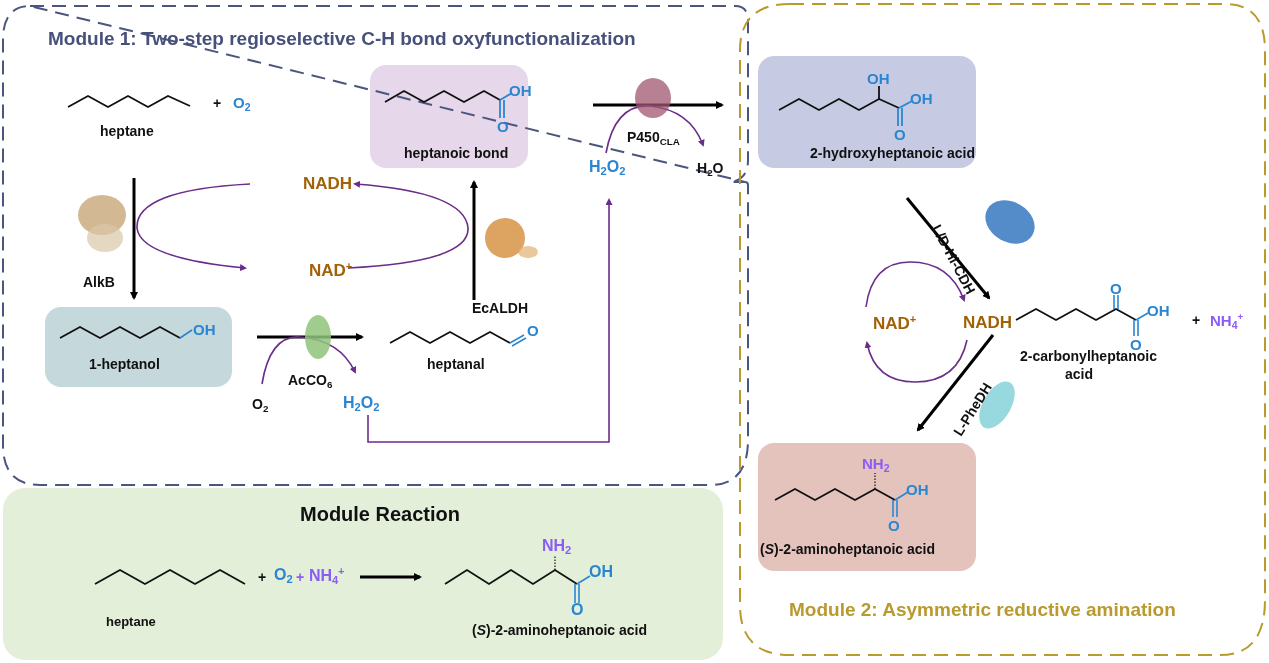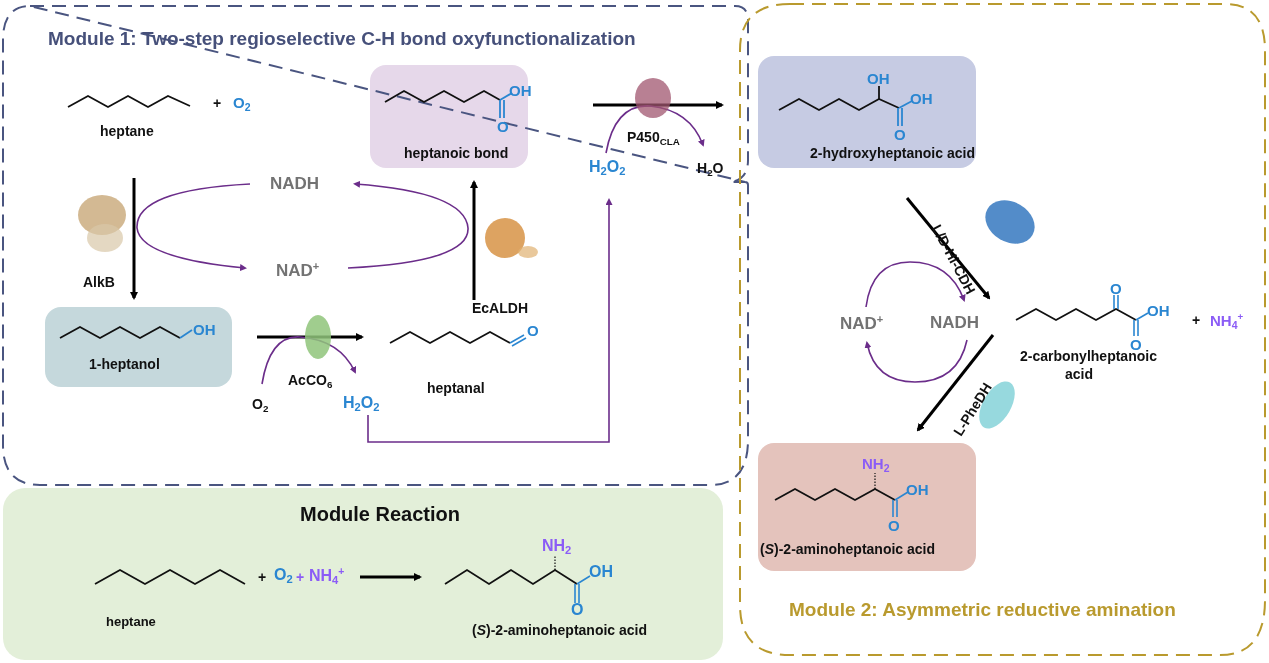--- a/index.html
+++ b/index.html
@@ -1,21 +1,21 @@
 <!DOCTYPE html>
 <html><head>
 <meta charset="utf-8">
 <style>
   html, body { margin:0; padding:0; background:#ffffff; }
   body { width:1269px; height:663px; position:relative; overflow:hidden;
          font-family:"Liberation Sans", sans-serif; font-weight:bold; }
   .txt { position:absolute; white-space:nowrap; font-weight:bold; }
   .k { color:#111111; }
   .blue { color:#2a86d1; }
-  .purple { color:#737373; }
+  .purple { color:#a16207;margin-left:33px; }
   .green { color:#8b5cf6; }
   .module1-title { color:#46507a; font-size:19px; }
   .module2-title { color:#b99a2e; font-size:19px; }
   .box { position:absolute; border-radius:16px; }
   svg.overlay { position:absolute; left:0; top:0; }
   sub { font-size:70%; vertical-align:-3px; }
   sup { font-size:65%; vertical-align:6px; }
   .lbl { font-size:14px; }
   .cof { font-size:17px; }
 </style>
@@ -150,21 +150,21 @@
 <div class="txt k lbl" style="left:472px;top:272px;margin-top:28px;">EcALDH</div>
 
 <div class="txt blue" style="left:193px;top:321px;font-size:15px;">OH</div>
 <div class="txt k lbl" style="left:89px;top:356px;">1-heptanol</div>
 
 <div class="txt k lbl" style="left:288px;top:372px;"><span>AcCO</span><sub>6</sub></div>
 <div class="txt k lbl" style="left:252px;top:396px;"><span>O</span><sub>2</sub></div>
 <div class="txt blue" style="left:343px;top:394px;font-size:16px;"><span>H</span><sub>2</sub><span>O</span><sub>2</sub></div>
 
 <div class="txt blue" style="left:527px;top:322px;font-size:15px;">O</div>
-<div class="txt k lbl" style="left:427px;top:356px;margin-top:24px;">heptanal</div>
+<div class="txt k lbl" style="left:427px;top:356px;">heptanal</div>
 
 <div class="txt k lbl" style="left:627px;top:129px;"><span>P450</span><sub>CLA</sub></div>
 <div class="txt blue" style="left:589px;top:158px;font-size:16px;"><span>H</span><sub>2</sub><span>O</span><sub>2</sub></div>
 <div class="txt k lbl" style="left:697px;top:160px;"><span>H</span><sub>2</sub><span>O</span></div>
 
 <div class="txt k lbl" style="left:943px;top:222px;transform:rotate(62deg);transform-origin:left top;">L/D-Hi-CDH</div>
 <div class="txt k lbl" style="left:950px;top:430px;transform:rotate(-58deg);transform-origin:left top;">L-PheDH</div>
 
 <div class="txt purple cof" style="left:840px;top:313px;"><span>NAD</span><sup>+</sup></div>
 <div class="txt purple cof" style="left:930px;top:313px;">NADH</div>

